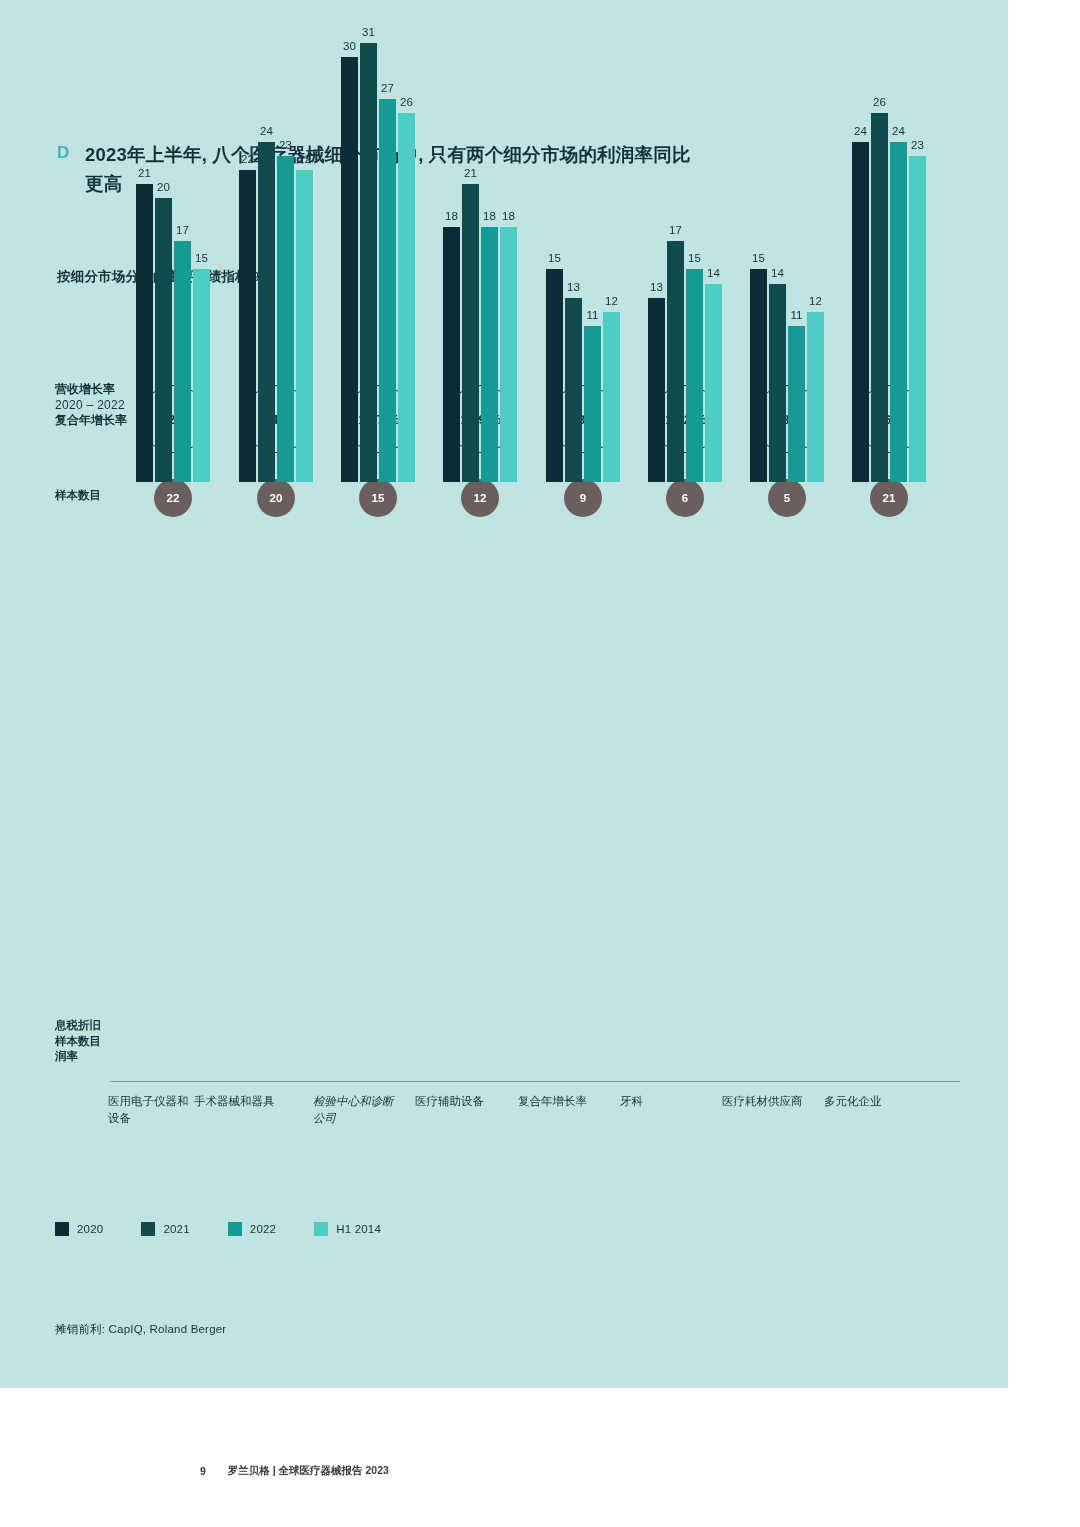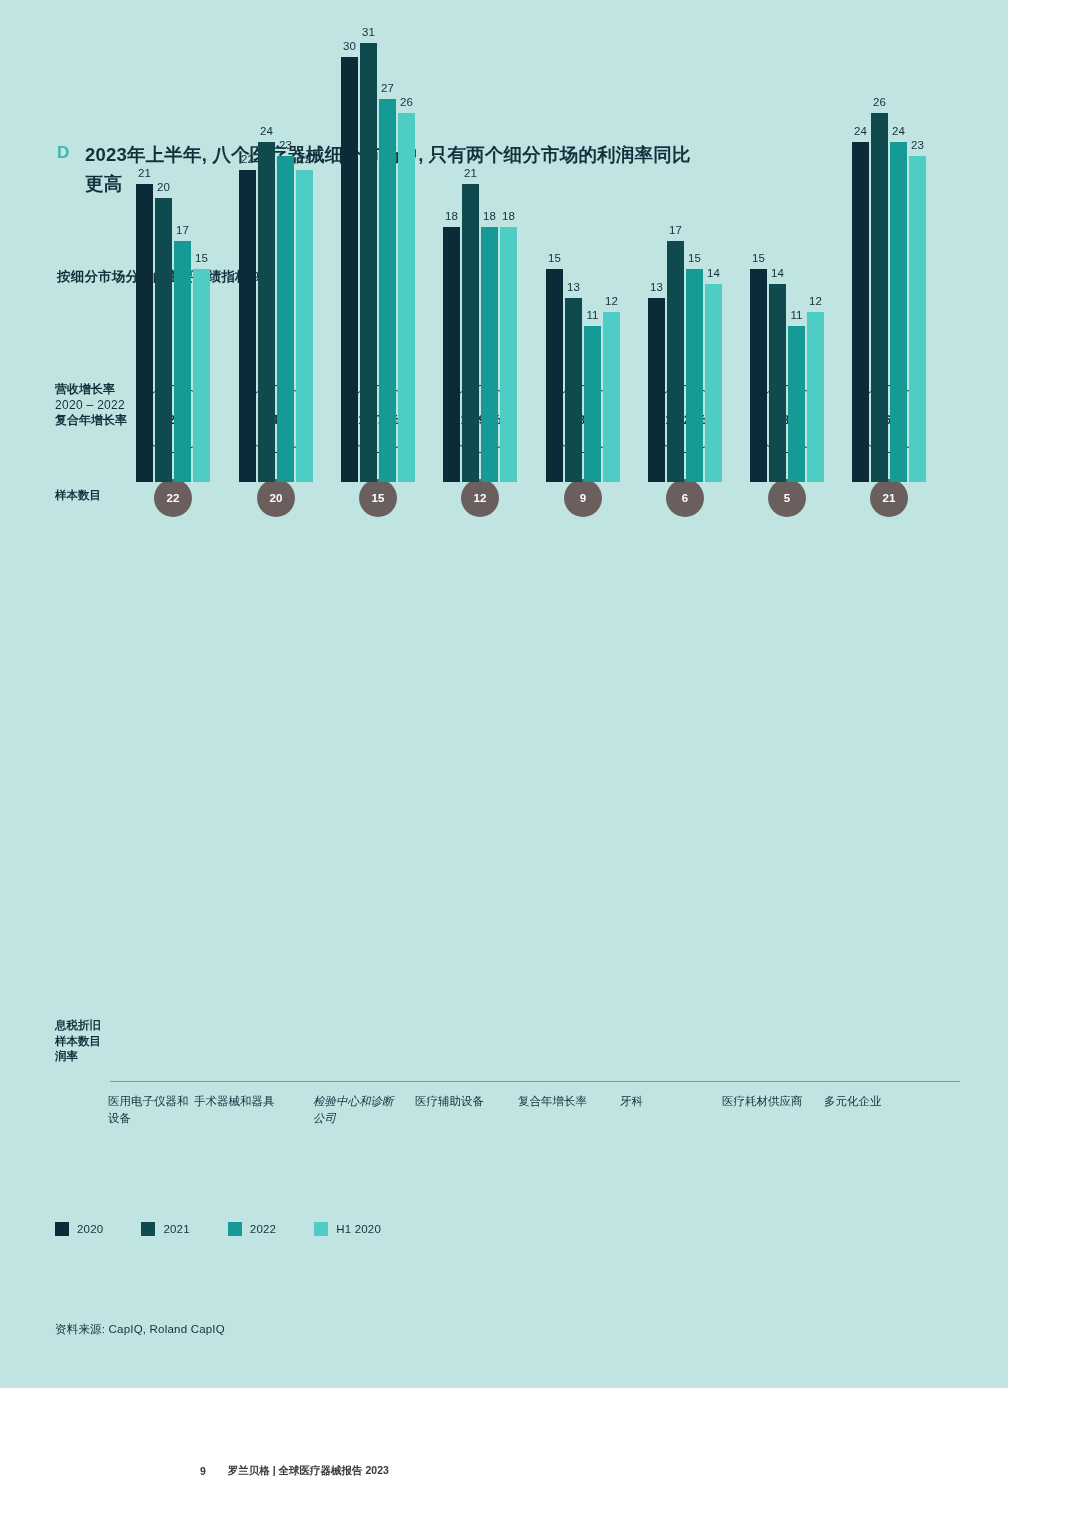--- a/index.html
+++ b/index.html
@@ -254,23 +254,23 @@
       <div class="leg-item">
         <span class="swatch" style="background: rgb(15, 74, 79);"></span>
         <span class="leg-txt">2021</span>
       </div>
       <div class="leg-item">
         <span class="swatch" style="background: rgb(22, 154, 149);"></span>
         <span class="leg-txt">2022</span>
       </div>
       <div class="leg-item">
         <span class="swatch" style="background: rgb(78, 205, 196);"></span>
-        <span class="leg-txt">H1 2020</span>
-      </div>
-    </div>
-
-  <div class="source">资料来源: CapIQ, Roland CapIQ</div>
+        <span class="leg-txt">H1 2014</span>
+      </div>
+    </div>
+
+  <div class="source">摊销前利: CapIQ, Roland Berger</div>
 
   <div class="pagefoot">
     <span class="pagenum">9</span>
     <span>罗兰贝格 | 全球医疗器械报告 2023</span>
   </div>
 </div>
 
 </body></html>

